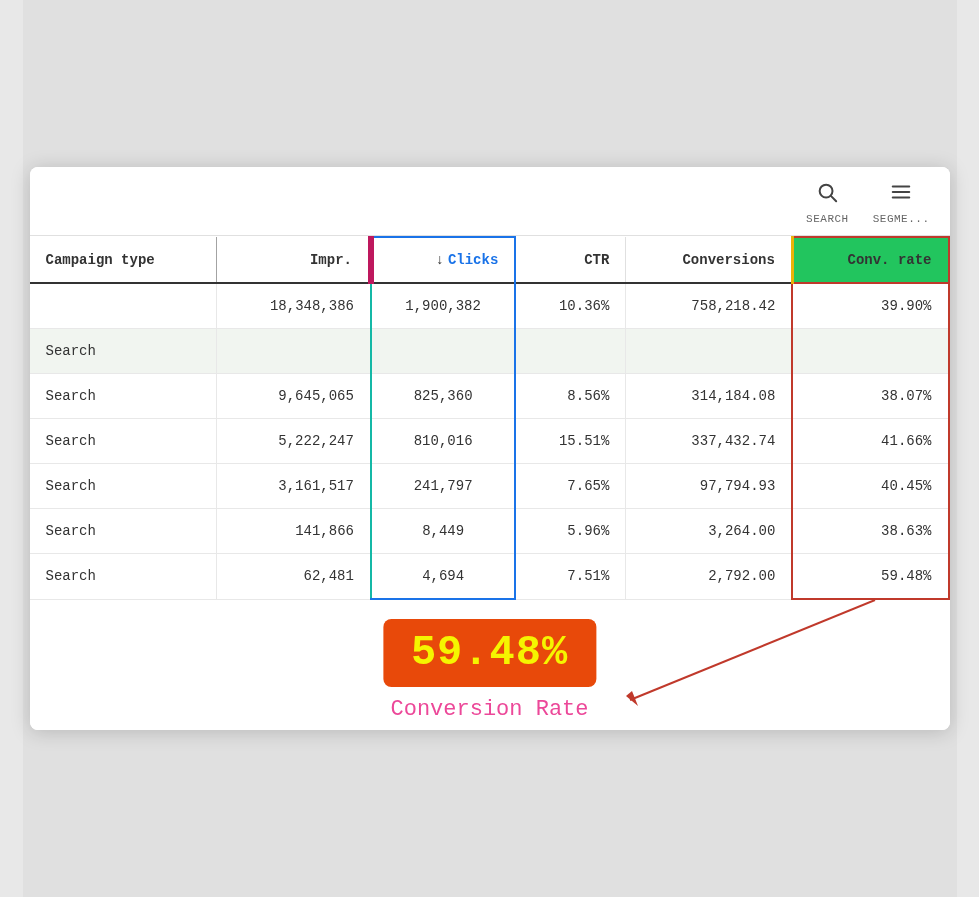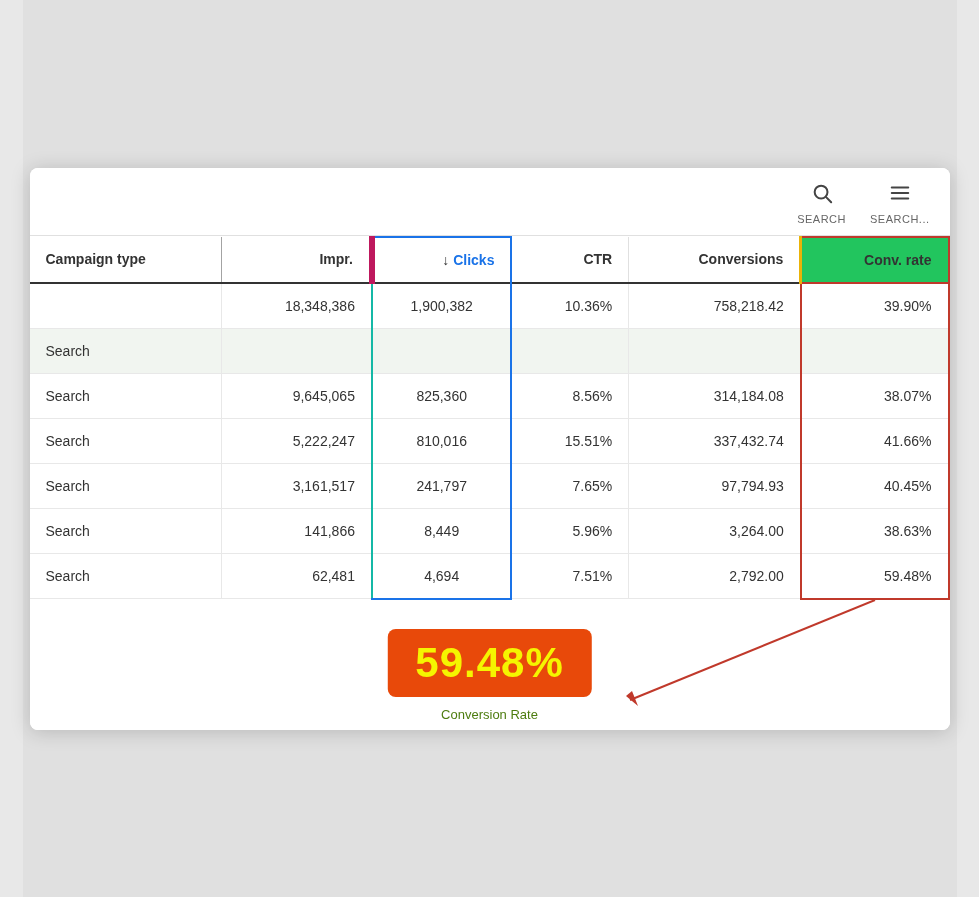--- a/index.html
+++ b/index.html
@@ -11,20 +11,21 @@
       min-height: 100vh;
       font-family: Arial, sans-serif;
     }
     .screenshot-wrapper {
       width: 934px;
       height: 897px;
       display: flex;
       justify-content: center;
       align-items: center;
       background: #e0e0e0;
+      font-family: Liberation Mono, monospace;
     }
     .card {
       background: #fff;
       border-radius: 8px;
       box-shadow: 0 2px 20px rgba(0,0,0,0.18);
       width: 920px;
       overflow: hidden;
       position: relative;
     }
     
@@ -159,22 +160,22 @@
       display: inline-block;
       margin-bottom: 6px;
     }
     .callout-badge .big-percent {
       font-size: 42px;
       font-weight: 900;
       color: #f5f500;
       letter-spacing: 1px;
     }
     .callout-sub {
-      font-size: 13px;
-      color: #4d7c0f;
+      font-size: 22px;
+      color: #ec4899;
       font-weight: 500;
       margin-top: 4px;
       text-align: center;
     }
   </style>
 </head>
 <body>
 
 <div class="screenshot-wrapper">
   <div class="card">
@@ -190,21 +191,21 @@
         <span class="btn-label">SEARCH</span>
       </div>
       <div class="toolbar-btn">
         <span class="icon-svg">
           <svg width="22" height="22" viewBox="0 0 24 24" fill="none" stroke="#444" stroke-width="2.2" stroke-linecap="round">
             <line x1="3" y1="6" x2="21" y2="6"></line>
             <line x1="3" y1="12" x2="21" y2="12"></line>
             <line x1="3" y1="18" x2="21" y2="18"></line>
           </svg>
         </span>
-        <span class="btn-label">SEARCH...</span>
+        <span class="btn-label">SEGME...</span>
       </div>
     </div>
 
     <div class="table-container">
       <table>
         <thead>
           <tr>
             <th style="text-align:left; min-width:130px; border-right:1px solid #a3a3a3;">
               <span>Campaign type</span>
             </th>

